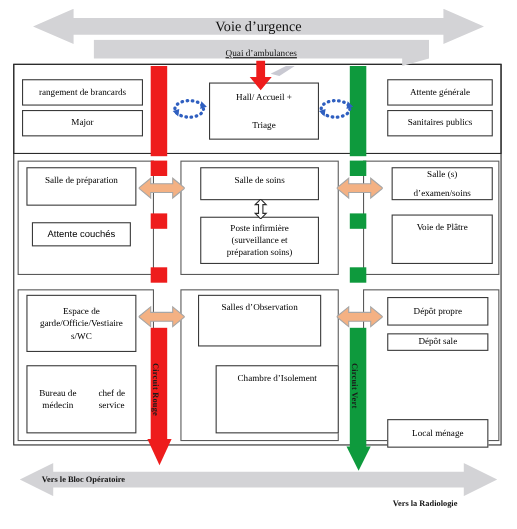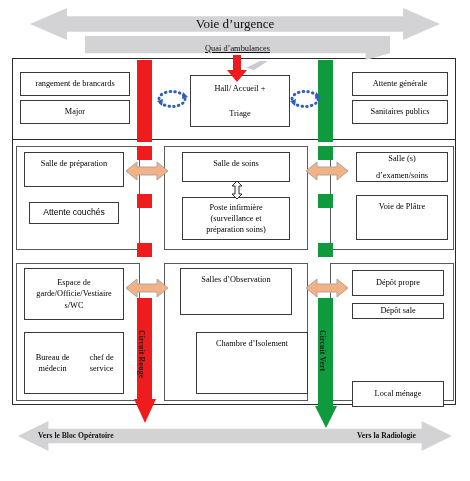--- a/index.html
+++ b/index.html
@@ -280,15 +280,15 @@
 
   <div class="circuit-bar" style="left:313px;top:298px;width:26px;height:127px;">
     <div class="shaft" style="left:5px;top:0;width:15px;height:110px;background:#0E9A3D;"></div>
     <div class="head" style="top:108px;border-top:22px solid #0E9A3D;"></div>
   </div>
   <div class="circuit-lbl" style="left:318px;top:330px;">Circuit Vert</div>
 
 
   <div class="banner-arrow vers" style="left:18px;top:421px;width:434px;height:30px;"></div>
   <div class="vers-lbl" style="left:38px;top:431px;">Vers le Bloc Opératoire</div>
-  <div class="vers-lbl" style="left:357px;top:431px;">Vers la Radiologie</div>
+  <div class="vers-lbl" style="left:357px;top:453px;">Vers la Radiologie</div>
 
 </div>
 
 </body></html>

